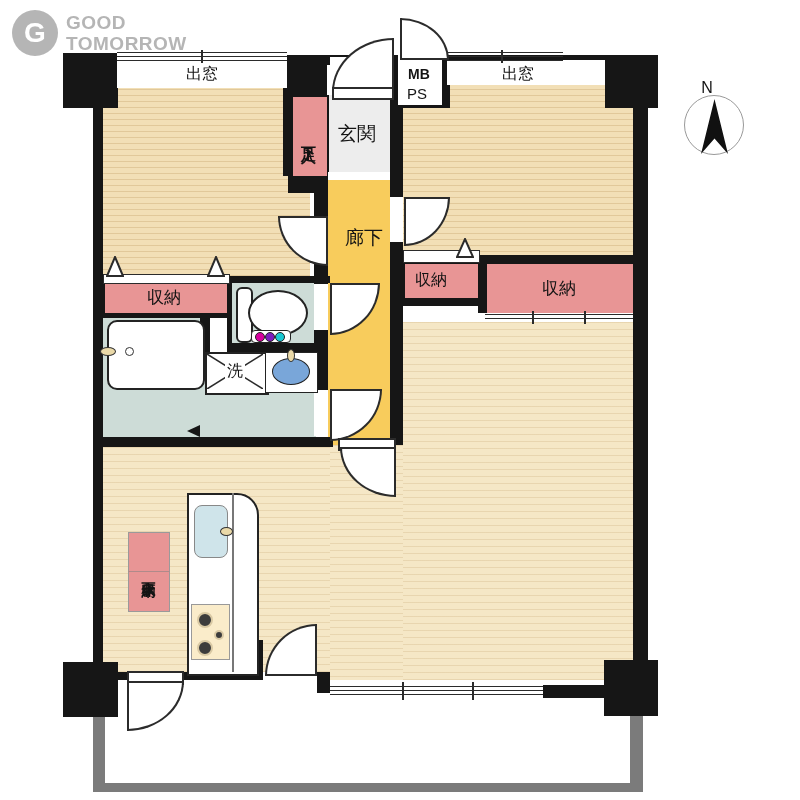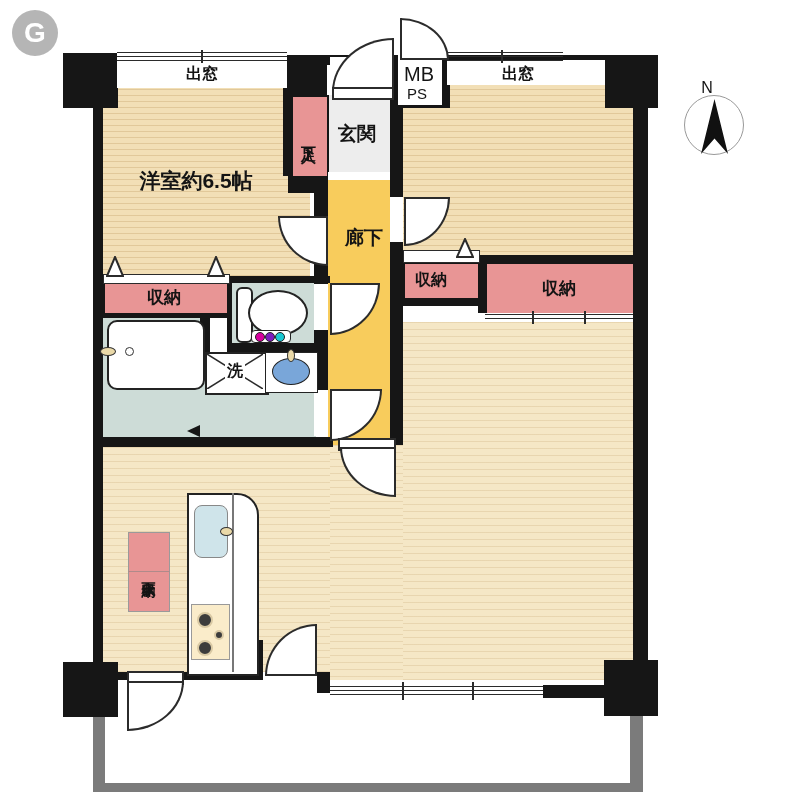--- a/index.html
+++ b/index.html
@@ -10,21 +10,21 @@
   .gwall{position:absolute;background:#7b7b7b;}
   .wood{position:absolute;background-color:#f2dfb6;
         background-image:repeating-linear-gradient(to bottom,rgba(186,148,88,.30) 0 1px,transparent 1px 6px);}
   .woodL{position:absolute;background-color:#f5e7c6;
         background-image:repeating-linear-gradient(to bottom,rgba(186,150,95,.22) 0 1px,transparent 1px 7px);}
   .pink{position:absolute;background:#e89595;border:2px solid #161616;}
   .yellow{position:absolute;background:#f8cc5c;}
   .gray{position:absolute;background:#ededed;}
   .wet{position:absolute;background:#cddcd7;}
   .white{position:absolute;background:#ffffff;}
-  .lbl{position:absolute;transform:translate(-50%,-50%);font-weight:700;color:#141414;white-space:nowrap;}
+  .lbl{position:absolute;transform:translate(-50%,-50%);font-weight:400;color:#141414;white-space:nowrap;}
   .vlbl{position:absolute;transform:translate(-50%,-50%);font-weight:700;color:#141414;
         writing-mode:vertical-rl;text-orientation:upright;letter-spacing:1px;}
   .arc{position:absolute;background:#fff;border:2px solid #2b2b2b;}
   .arc-tl{border-radius:100% 0 0 0;}
   .arc-tr{border-radius:0 100% 0 0;}
   .arc-br{border-radius:0 0 100% 0;}
   .arc-bl{border-radius:0 0 0 100%;}
   .leaf{position:absolute;background:#fff;border:2px solid #2b2b2b;}
   .wlines{position:absolute;background:repeating-linear-gradient(to bottom,#2b2b2b 0 1.5px,transparent 1.5px 4px);}
   .tick{position:absolute;background:#2b2b2b;}
@@ -108,21 +108,21 @@
   <svg class="tri" style="left:207px;top:256px;" width="18" height="21" viewBox="0 0 18 21">
       <polygon points="9,1 17,20 1,20" fill="#fff" stroke="#2b2b2b" stroke-width="2"></polygon>
     </svg>
   <div class="white" style="left:403px;top:250px;width:75px;height:11px;border:1px solid #2b2b2b;"></div>
   <svg class="tri" style="left:456px;top:238px;" width="18" height="20" viewBox="0 0 18 20">
       <polygon points="9,1 17,19 1,19" fill="#fff" stroke="#2b2b2b" stroke-width="2"></polygon>
     </svg>
 
   <div class="white" style="left:398px;top:55px;width:44px;height:10px;"></div>
   <div class="white" style="left:398px;top:63px;width:44px;height:42px;"></div>
-  <div class="lbl" style="left:419px;top:74px;font-size:20px;font-weight:400;">MB</div>
+  <div class="lbl" style="left:419px;top:74px;font-size:14px;font-weight:700;">MB</div>
   <div class="lbl" style="left:417px;top:93px;font-size:15px;font-weight:400;">PS</div>
 
   <div class="white" style="left:330px;top:57px;width:60px;height:8px;"></div>
   <div class="arc arc-tl" style="left:332px;top:38px;width:58px;height:50px;"></div>
   <div class="leaf" style="left:332px;top:87px;width:58px;height:9px;"></div>
   <div class="arc arc-tr" style="left:400px;top:18px;width:45px;height:38px;"></div>
 
   <div class="white" style="left:314px;top:216px;width:14px;height:46px;"></div>
   <div class="arc arc-bl" style="left:278px;top:216px;width:46px;height:46px;"></div>
   <div class="white" style="left:390px;top:197px;width:13px;height:45px;"></div>
@@ -167,33 +167,36 @@
   <div class="abs" style="left:191px;top:604px;width:39px;height:56px;background:#faecca;border:1px solid #999;"></div>
   <div class="abs" style="left:197px;top:612px;width:16px;height:16px;border-radius:50%;background:#3c3c3c;border:2px solid #d9c9a4;"></div>
   <div class="abs" style="left:214px;top:630px;width:10px;height:10px;border-radius:50%;background:#3c3c3c;border:2px solid #d9c9a4;"></div>
   <div class="abs" style="left:197px;top:640px;width:16px;height:16px;border-radius:50%;background:#3c3c3c;border:2px solid #d9c9a4;"></div>
 
   <div class="abs" style="left:128px;top:532px;width:42px;height:80px;background:#e89595;border:1px solid #9a9a9a;"></div>
   <div class="abs" style="left:128px;top:571px;width:42px;height:1px;background:#b08a8a;"></div>
 
   <div class="white" style="left:328px;top:172px;width:62px;height:8px;"></div>
 
-  <div class="lbl" style="left:196px;top:181px;font-size:21px;">洋室約6.5帖</div>
   <div class="lbl" style="left:364px;top:238px;font-size:19px;">廊下</div>
   <div class="lbl" style="left:357px;top:134px;font-size:19px;">玄関</div>
   <div class="vlbl" style="left:308px;top:136px;font-size:15px;">下足入</div>
   <div class="lbl" style="left:164px;top:297px;font-size:17px;">収納</div>
   <div class="lbl" style="left:431px;top:280px;font-size:16px;">収納</div>
   <div class="lbl" style="left:559px;top:288px;font-size:17px;">収納</div>
   <div class="vlbl" style="left:149px;top:572px;font-size:14px;">床下収納</div>
   <div class="lbl" style="left:202px;top:74px;font-size:16px;">出窓</div>
   <div class="lbl" style="left:518px;top:74px;font-size:16px;">出窓</div>
 
   <div class="abs" style="left:12px;top:10px;width:220px;height:50px;">
     <div class="abs" style="left:0;top:0;width:46px;height:46px;border-radius:50%;background:#b5b5b5;color:#fff;display:flex;align-items:center;justify-content:center;font-weight:700;font-size:28px;">G</div>
+    <div class="abs" style="left:54px;top:2px;color:#b5b5b5;font-weight:700;font-size:19px;line-height:21px;letter-spacing:.5px;">
+      <div>GOOD</div>
+      <div>TOMORROW</div>
+    </div>
   </div>
 
   <div class="abs" style="left:660px;top:70px;width:110px;height:110px;">
     <div class="lbl" style="left:47px;top:18px;font-size:16px;font-weight:400;">N</div>
     <div class="abs" style="left:24px;top:25px;width:60px;height:60px;border:1px solid #999;border-radius:50%;"></div>
     <div class="abs" style="left:41px;top:29px;width:27px;height:55px;background:#111;clip-path:polygon(50% 0,100% 100%,50% 72%,0 100%);"></div>
   </div>
 
 </div>
 

